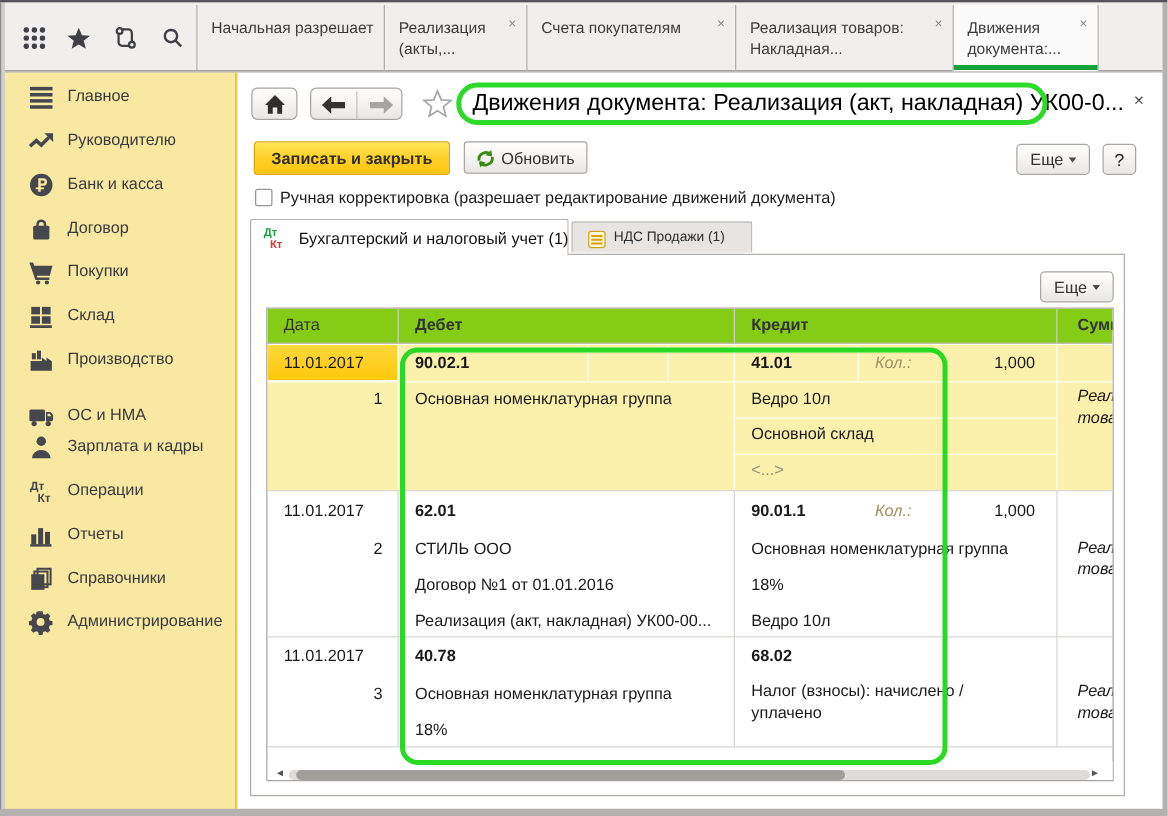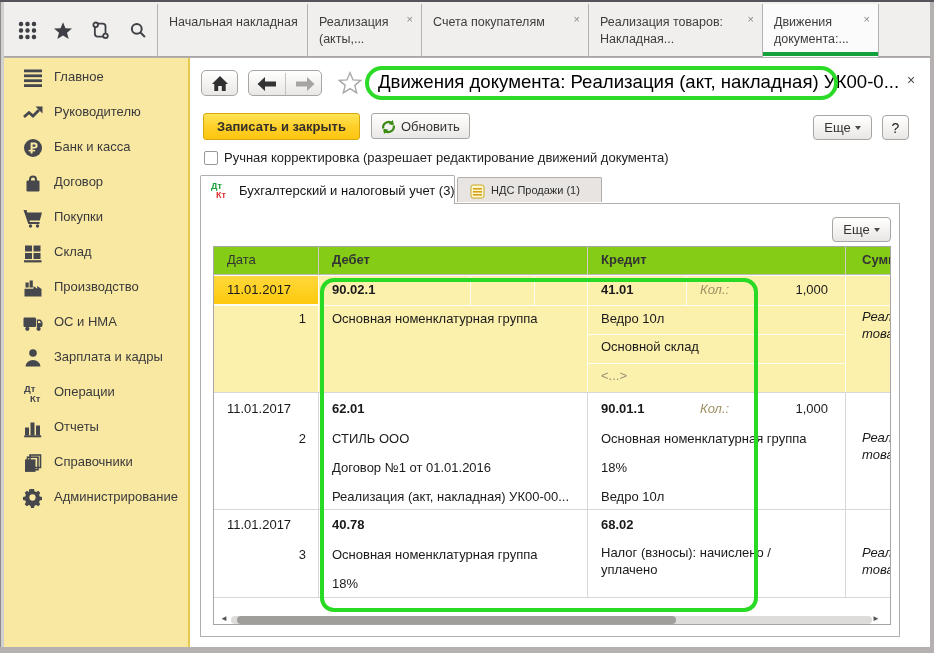--- a/index.html
+++ b/index.html
@@ -100,21 +100,21 @@
   </svg>
   <svg class="abs" style="left:125px;top:19px" width="18" height="19" viewBox="0 0 22 22" fill="none" stroke="#3f4045" stroke-width="2.4">
     <circle cx="9.5" cy="9" r="6"></circle>
       <line x1="14" y1="13.5" x2="19.5" y2="19"></line>
   </svg>
 
   <div class="tabsep" style="left:153px"></div>
   <div class="tabsep" style="left:303px"></div>
   <div class="tabsep" style="left:417px"></div>
   <div class="tabsep" style="left:584px"></div>
-  <div class="ttab" style="left:154px;width:149px">Начальная накладная</div>
+  <div class="ttab" style="left:154px;width:149px">Начальная разрешает</div>
   <div class="ttab" style="left:304px;width:113px">Реализация (акты,...<span class="x">×</span></div>
   <div class="ttab" style="left:418px;width:166px">Счета покупателям<span class="x">×</span></div>
   <div class="ttab" style="left:585px;width:173px">Реализация товаров: Накладная...<span class="x">×</span></div>
   <div class="ttab" id="acttab" style="left:758px;width:117px">Движения документа:...<span class="x">×</span><div class="green"></div></div>
 </div>
 
 <div class="abs" id="sidebar">
     <div class="mitem" style="top: 2px;">
       <svg width="20" height="20" viewBox="0 0 20 20" fill="#45474c">
         <rect x="1" y="1.5" width="18" height="2.8"></rect>
@@ -165,21 +165,21 @@
     <div class="mitem" style="top: 177px;">
       <svg width="20" height="20" viewBox="0 0 20 20" fill="#45474c">
         <rect x="2" y="2.5" width="7" height="6"></rect>
         <rect x="10.5" y="2.5" width="7" height="6"></rect>
         <rect x="2" y="10" width="7" height="6"></rect>
         <rect x="10.5" y="10" width="7" height="6"></rect>
         <rect x="1" y="17.2" width="17.5" height="2.2"></rect>
       </svg>
       <div class="txt">Склад</div>
     </div>
-    <div class="mitem" style="top: 247px;">
+    <div class="mitem" style="top: 257px;">
       <svg width="20" height="20" viewBox="0 0 20 20" fill="#45474c">
         <rect x="0.5" y="4.5" width="12.5" height="9.5" rx="1.2"></rect>
         <path d="M13.8 6.5 L16.8 6.5 A1.8 1.8 0 0 1 18.2 7.3 L19.5 9.2 L19.5 12.6 A1.4 1.4 0 0 1 18.1 14 L13.8 14 Z M15 8 L15 10 L18 10 L16.8 8 Z"></path>
         <circle cx="4.3" cy="15.8" r="2.1"></circle>
         <circle cx="15.6" cy="15.8" r="2.1"></circle>
       </svg>
       <div class="txt">ОС и НМА</div>
     </div>
     <div class="mitem" style="top: 282px;">
       <svg width="20" height="20" viewBox="0 0 20 20" fill="#45474c">
@@ -258,21 +258,21 @@
   <div class="btn" id="bq">?</div>
 
   <div class="abs" id="cb"></div>
   <div class="abs" id="cblbl">Ручная корректировка (разрешает редактирование движений документа)</div>
 
   <div class="abs" id="itab1">
     <svg style="position:absolute;left:9px;top:4px" width="22" height="20" viewBox="0 0 22 20">
       <text x="1" y="9" font-size="9" font-weight="bold" fill="#18a038" font-family="Liberation Sans">Дт</text>
       <text x="6" y="18" font-size="9" font-weight="bold" fill="#e03030" font-family="Liberation Sans">Кт</text>
     </svg>
-    <div class="t">Бухгалтерский и налоговый учет (3)</div>
+    <div class="t">Бухгалтерский и налоговый учет (1)</div>
   </div>
   <div class="abs" id="itab2">
     <svg style="position:absolute;left:12px;top:6px" width="15" height="15" viewBox="0 0 15 15">
       <rect x="1" y="1" width="13" height="13" rx="2" fill="#fff8d0" stroke="#c8a820" stroke-width="1"></rect>
       <rect x="3" y="4" width="9" height="1.6" fill="#d4a017"></rect>
       <rect x="3" y="7" width="9" height="1.6" fill="#d4a017"></rect>
       <rect x="3" y="10" width="9" height="1.6" fill="#d4a017"></rect>
     </svg>
     <div class="t">НДС Продажи (1)</div>
   </div>

